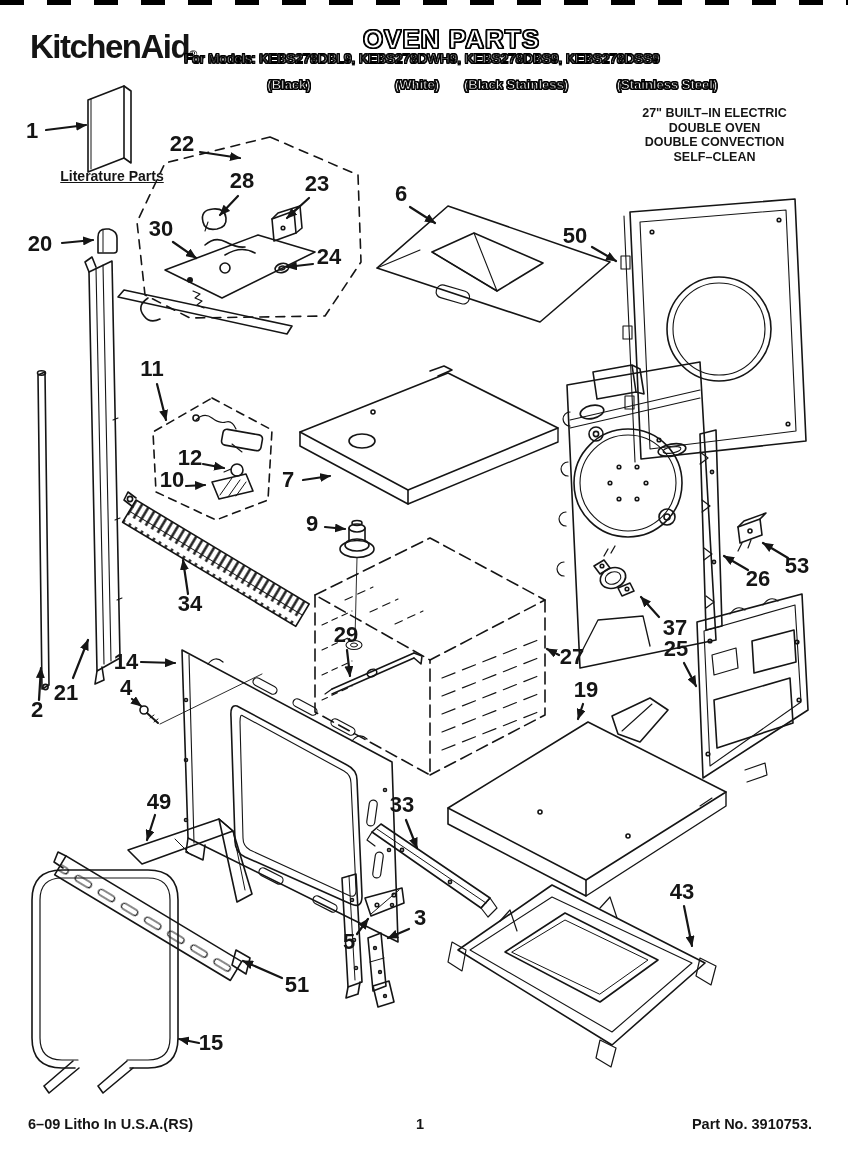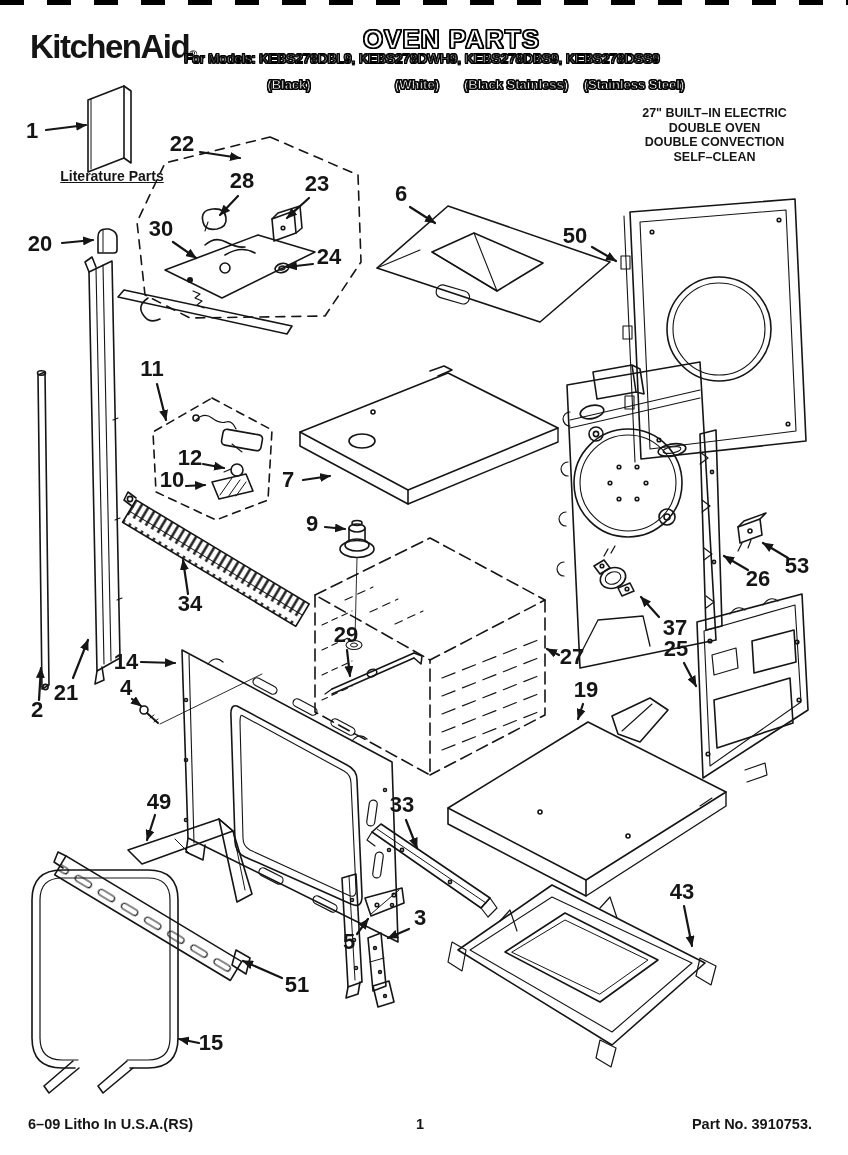--- a/index.html
+++ b/index.html
@@ -13,21 +13,21 @@
   .brand .reg{font-size:11px;vertical-align:baseline;letter-spacing:0;}
   .outline-text{color:#fff;-webkit-text-stroke:1.2px #000;
         text-shadow:-1px -1px 0 #000,1px -1px 0 #000,-1px 1px 0 #000,1px 1px 0 #000,
         -1px 0 0 #000,1px 0 0 #000,0 -1px 0 #000,0 1px 0 #000;}
   .outline-sm{-webkit-text-stroke:0.8px #000;}
   .title{top:24px;left:290px;width:250px;text-align:right;font-size:26px;font-weight:700;
          letter-spacing:1px;}
   .models{top:51px;left:112px;width:620px;text-align:center;font-size:13.5px;font-weight:400;}
   .finish{top:77px;text-align:center;font-size:13px;font-weight:700;}
   .f0{left:250px;width:78px;} .f1{left:378px;width:78px;}
-  .f2{left:448px;width:136px;text-align:center;} .f3{left:564px;width:140px;}
+  .f2{left:448px;width:136px;text-align:center;} .f3{left:589px;width:140px;padding-left:8px;}
   .desc{top:106px;left:612px;width:205px;text-align:center;font-size:12.5px;font-weight:700;
         line-height:14.5px;}
   .desc span{display:block;}
   .lit-label{top:168px;left:56px;width:112px;text-align:center;font-size:14px;font-weight:700;
         text-decoration:underline;}
   .footer-litho{top:1116px;left:28px;font-size:14.5px;font-weight:700;}
   .footer-page{top:1116px;left:370px;width:100px;text-align:center;font-size:14.5px;font-weight:700;}
   .footer-part{top:1116px;left:592px;width:220px;text-align:right;font-size:14.5px;font-weight:700;}
   svg#diagram-svg{position:absolute;top:0;left:0;}
   .callout-num{font:700 22px "Liberation Sans",sans-serif;fill:#151515;text-anchor:middle;

